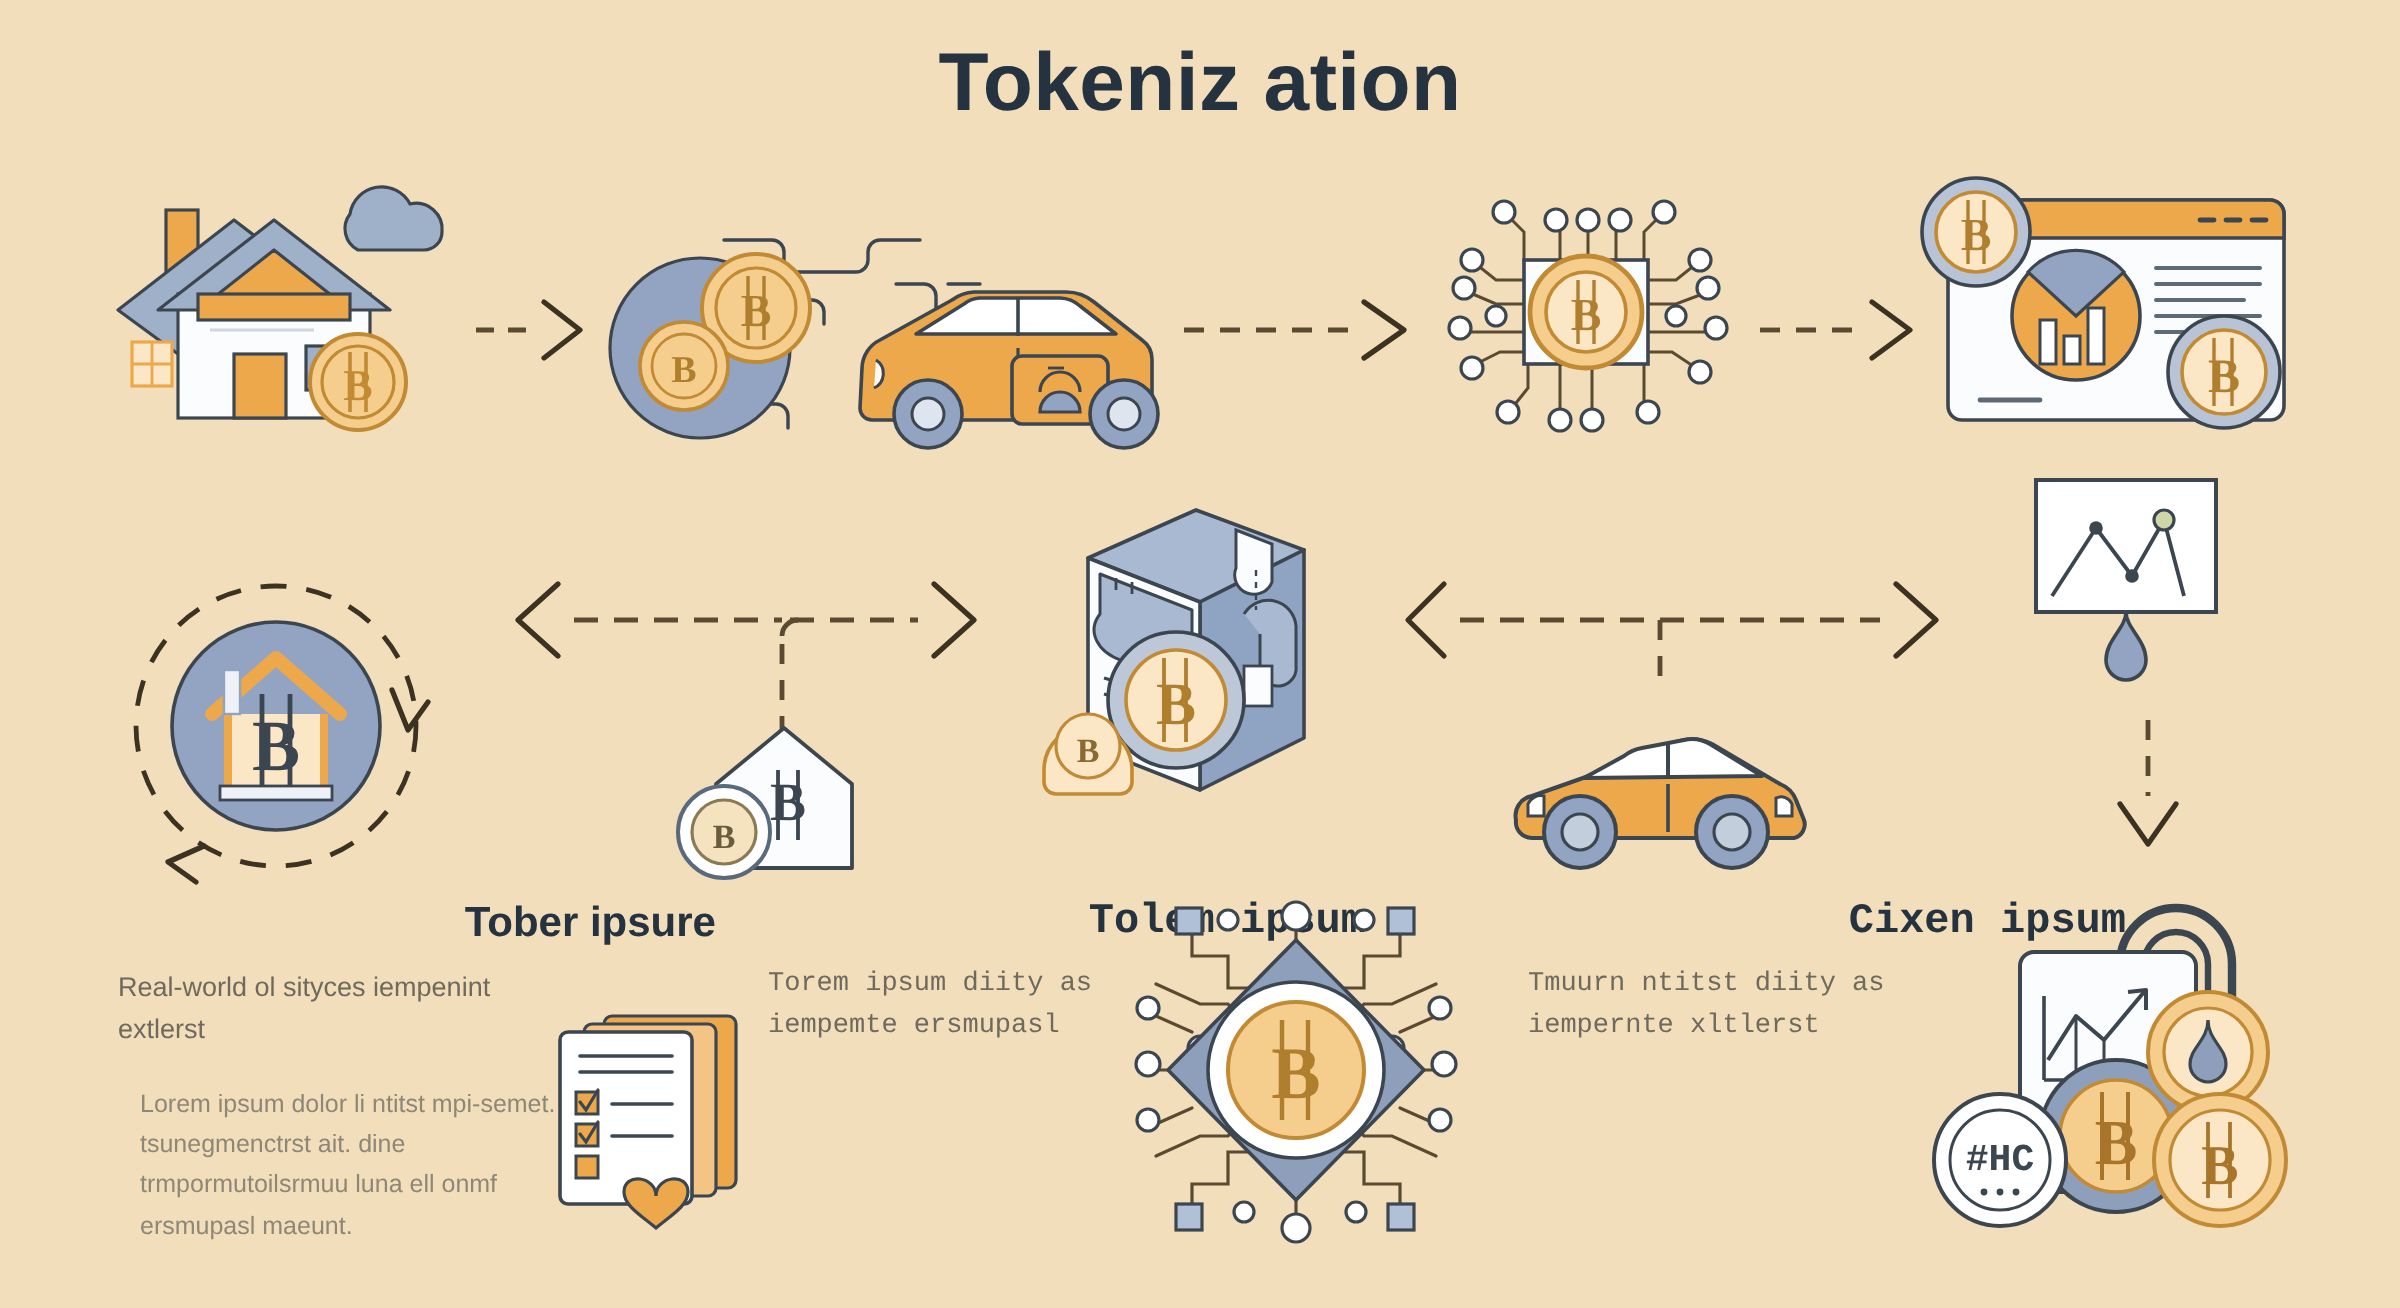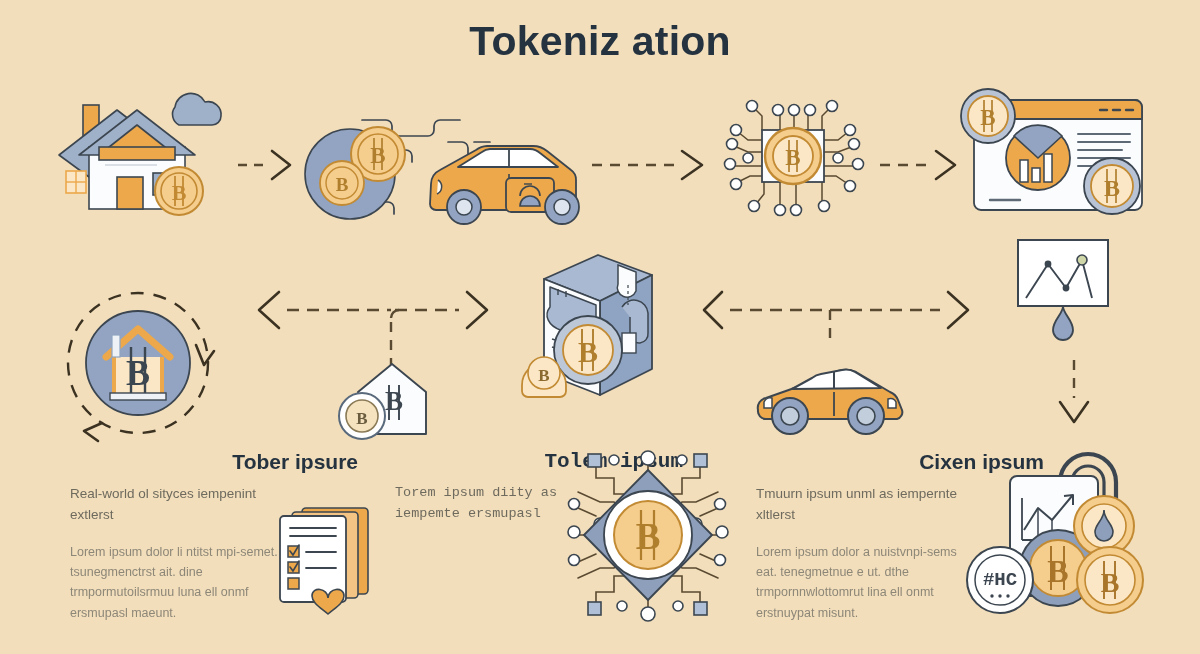--- a/index.html
+++ b/index.html
@@ -19,30 +19,30 @@
     font-size:41px;font-weight:bold;color:#253340;
     letter-spacing:.2px;
   }
 
   
   .col{position:absolute;width:300px;}
   .col .head{
     font-size:21px;font-weight:bold;color:#253340;margin:0 0 10px 0;text-align:right;
   }
   .col .sub{
-    font-size:13.5px;color:#6e6a5e;line-height:1.55;margin:0 0 16px 12px;
+    font-size:13.5px;color:#6e6a5e;line-height:1.55;margin:0 0 16px 1px;
     max-width:220px;
   }
   .col .body{
     font-size:12.5px;color:#8d8778;line-height:1.62;margin:12px;
     max-width:215px;
   }
   #col1{left:58px;top:450px;}
   #col2{left:383px;top:450px;font-family:Liberation Mono, monospace;}
-  #col3{left:744px;top:450px;}
+  #col3{left:763px;top:450px;font-family:Liberation Mono, monospace;}
 
   svg{display:block;overflow:visible;}
 </style>
 </head>
 <body>
 
 <div id="canvas">
 
   <div class="abs" id="title">Tokeniz ation</div>
 
@@ -443,22 +443,21 @@
       <circle cx="88" cy="85" r="44" fill="#ffffff" stroke="#3c4650" stroke-width="1.8"></circle>
       <circle cx="88" cy="85" r="34" fill="#f5cd8d" stroke="#c28a33" stroke-width="2"></circle>
       <text x="88" y="99" text-anchor="middle" font-size="37" font-weight="bold" fill="#b07f2e" font-family="'Liberation Serif',serif">B</text>
       <line x1="81" y1="60" x2="81" y2="110" stroke="#b07f2e" stroke-width="2.2"></line>
       <line x1="94" y1="60" x2="94" y2="110" stroke="#b07f2e" stroke-width="2.2"></line>
     </svg>
   </div>
 
   <div class="col" id="col3">
     <div class="head">Cixen ipsum</div>
-    <div class="sub">Tmuurn ipsum unml as iempernte xltlerst</div>
-    <div class="body">Lorem ipsum dolor a nuistvnpi-sems eat. tenegmetnue e ut. dthe trmpornnwlottomrut lina ell onmt erstnuypat misunt.</div>
+    <div class="sub">Tmuurn ntitst diity as iempernte xltlerst</div>
   </div>
 
   <div class="abs" style="left:952px;top:452px;">
     <svg width="200" height="172" viewBox="0 0 200 172">
       <path d="M108 30 a28 28 0 0 1 56 0 v34" fill="none" stroke="#3c4650" stroke-width="4.2"></path>
       <path d="M120 30 a16 16 0 0 1 32 0 v30" fill="none" stroke="#3c4650" stroke-width="3.2"></path>
       <rect x="58" y="24" width="88" height="120" rx="7" fill="#fbfcfd" stroke="#3c4650" stroke-width="2"></rect>
       <g>
         <polyline points="70,88 70,46" fill="none" stroke="#3c4650" stroke-width="1.8"></polyline>
         <polyline points="70,88 124,88" fill="none" stroke="#3c4650" stroke-width="1.8"></polyline>

